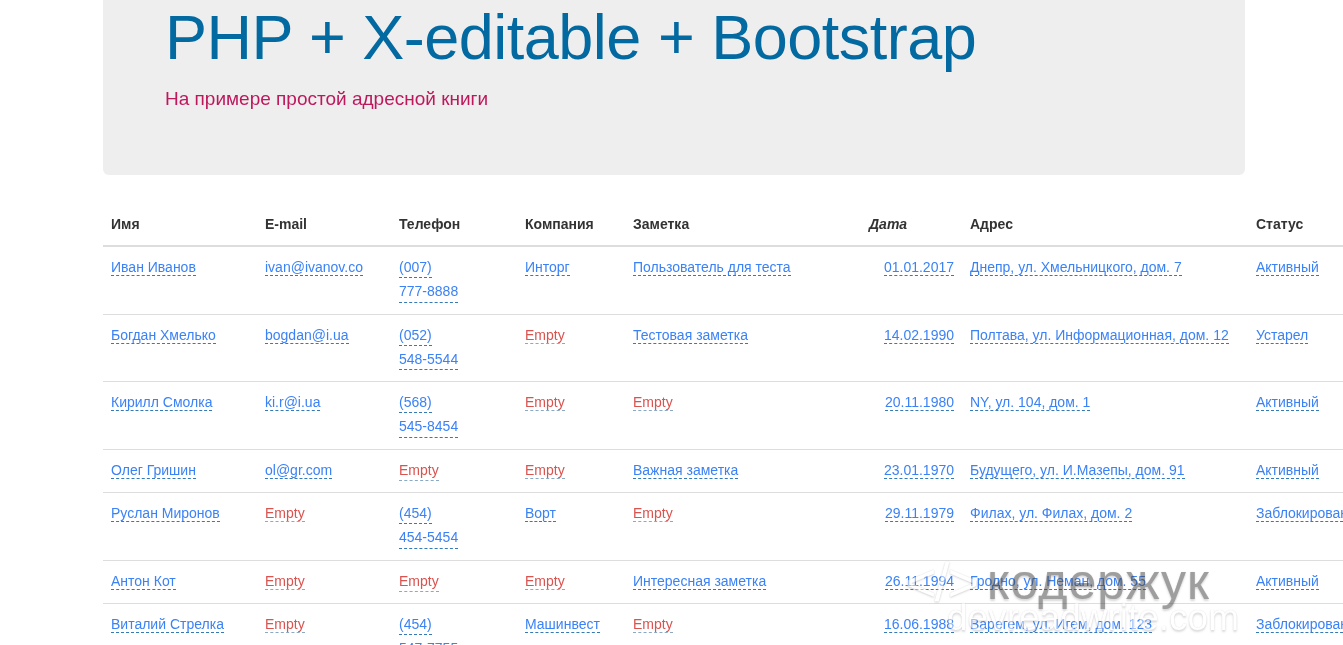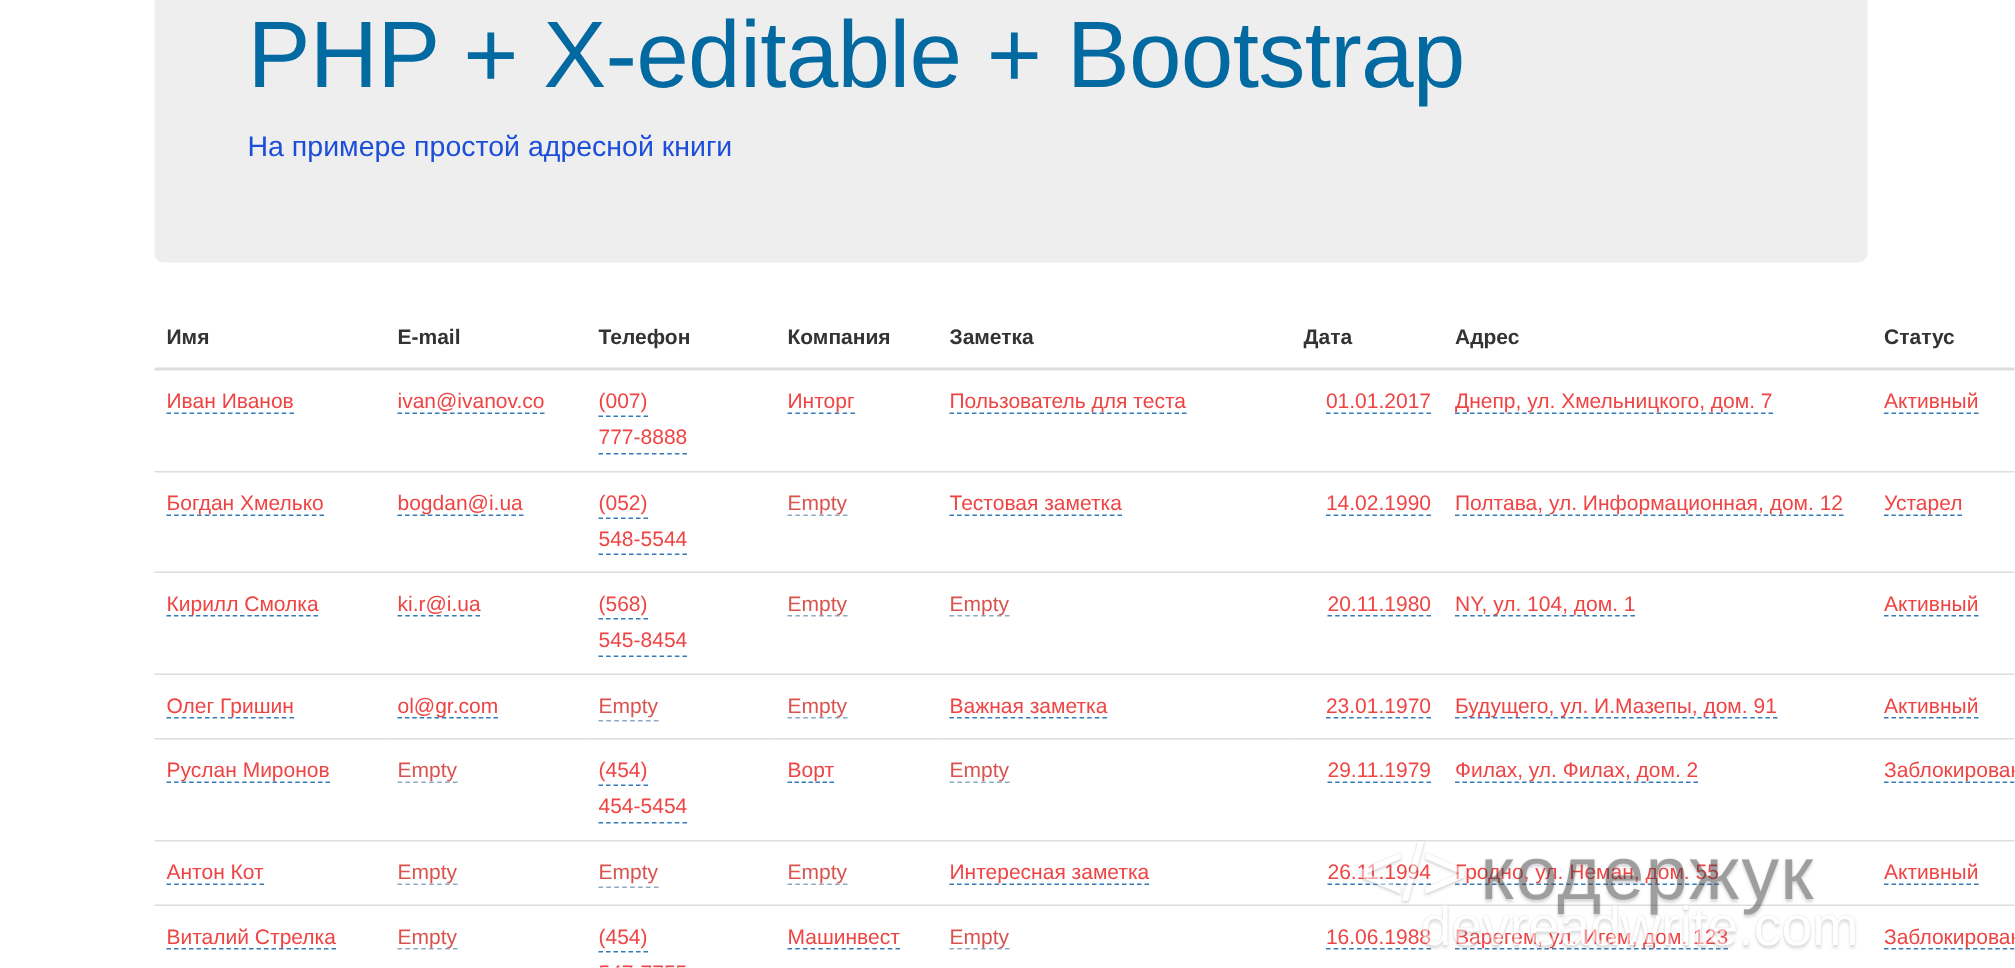--- a/index.html
+++ b/index.html
@@ -44,21 +44,21 @@
     white-space: nowrap;
   }
   .jumbotron-subtitle {
     position: absolute;
     left: 62px;
     top: 86px;
     margin: 0;
     font-size: 19px;
     font-weight: normal;
     line-height: 1.4;
-    color: #1d4ed8;
+    color: #be185d;
     white-space: nowrap;
   }
 
   
   .table-wrap {
     position: absolute;
     left: 103px;
     top: 206px;
     width: 1142px;
   }
@@ -91,26 +91,26 @@
   
   .col-name    { width: 138px; }
   .col-email   { width: 118px; }
   .col-phone   { width: 110px; }
   .col-company { width: 92px;  }
   .col-note    { width: 220px; }
   .col-date    { width: 85px;  }
   .col-address { width: 270px; }
   .col-status  { width: 109px; }
 
-  th.col-date { text-align: left; }
+  th.col-date { text-align: left; font-style: italic; }
   td.cell-date { text-align: right; }
 
   
   .xe {
-    color: #ef4444;
+    color: #3b82f6;
     text-decoration: none;
     border-bottom: 1px dashed #337ab7;
     cursor: pointer;
     display: inline;
     line-height: 1.45;
   }
 
   .xe-empty {
     color: #d9534f;
     text-decoration: none;

